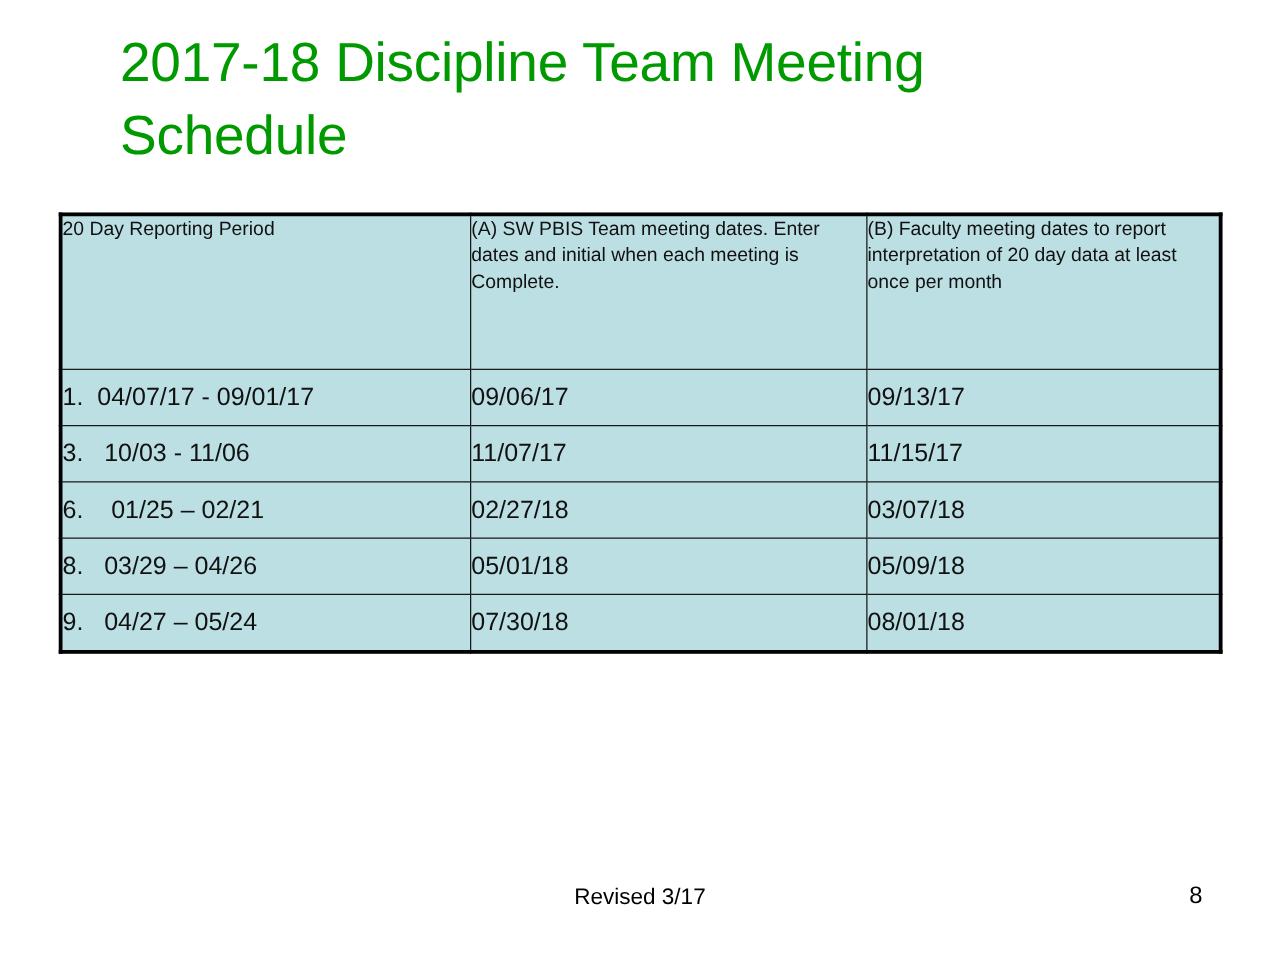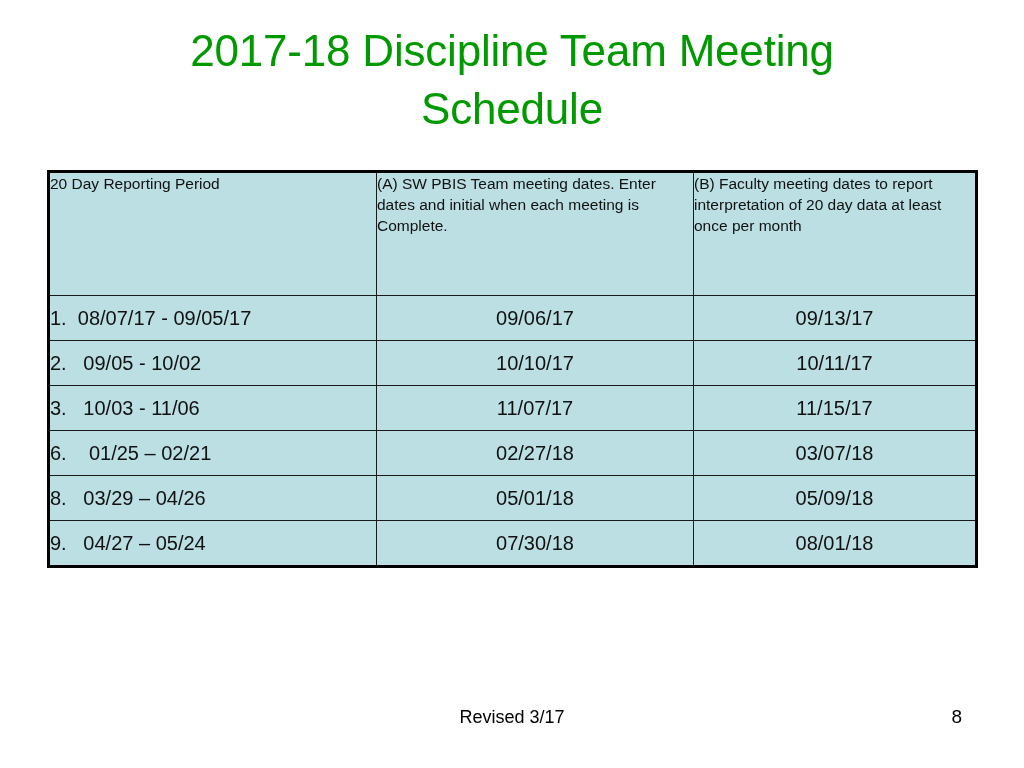--- a/index.html
+++ b/index.html
@@ -14,21 +14,20 @@
     overflow: hidden;
     position: relative;
   }
 
   
   #slide-title {
     position: absolute;
     left: 96px;
     top: 22px;
     width: 832px;
-    text-align: center;
     color: #009900;
     font-size: 44px;
     line-height: 58px;
     font-weight: normal;
     letter-spacing: -0.2px;
     white-space: pre-line;
   }
 
   
   #schedule-table {
@@ -70,21 +69,20 @@
     line-height: 44px;
     vertical-align: middle;
     white-space: pre;
   }
   tr.data-row td.period {
     padding-left: 12px;
     text-align: left;
   }
   tr.data-row td.colA,
   tr.data-row td.colB {
-    text-align: center;
   }
 
   .num {
     display: inline-block;
   }
 
   
   #footer {
     position: absolute;
     left: 0;
@@ -125,28 +123,23 @@
       <col class="c2">
       <col class="c3">
   </colgroup>
   <tbody id="table-body">
     <tr class="header-row">
       <td class="h1">20 Day Reporting Period</td>
       <td class="h2">(A) SW PBIS Team meeting dates. Enter dates and initial when each meeting is Complete.</td>
       <td class="h3">(B) Faculty meeting dates to report interpretation of 20 day data at least once per month</td>
     </tr>
   <tr class="data-row">
-        <td class="period"><span class="num">1.</span><span>  </span><span class="period-text">08/07/17 - 09/05/17</span></td>
+        <td class="period"><span class="num">1.</span><span>  </span><span class="period-text">04/07/17 - 09/01/17</span></td>
         <td class="colA">09/06/17</td>
         <td class="colB">09/13/17</td>
-      </tr>
-      <tr class="data-row">
-        <td class="period"><span class="num">2.</span><span>   </span><span class="period-text">09/05 - 10/02</span></td>
-        <td class="colA">10/10/17</td>
-        <td class="colB">10/11/17</td>
       </tr>
       <tr class="data-row">
         <td class="period"><span class="num">3.</span><span>   </span><span class="period-text">10/03 - 11/06</span></td>
         <td class="colA">11/07/17</td>
         <td class="colB">11/15/17</td>
       </tr>
       <tr class="data-row">
         <td class="period"><span class="num">6.</span><span>    </span><span class="period-text">01/25 – 02/21</span></td>
         <td class="colA">02/27/18</td>
         <td class="colB">03/07/18</td>

